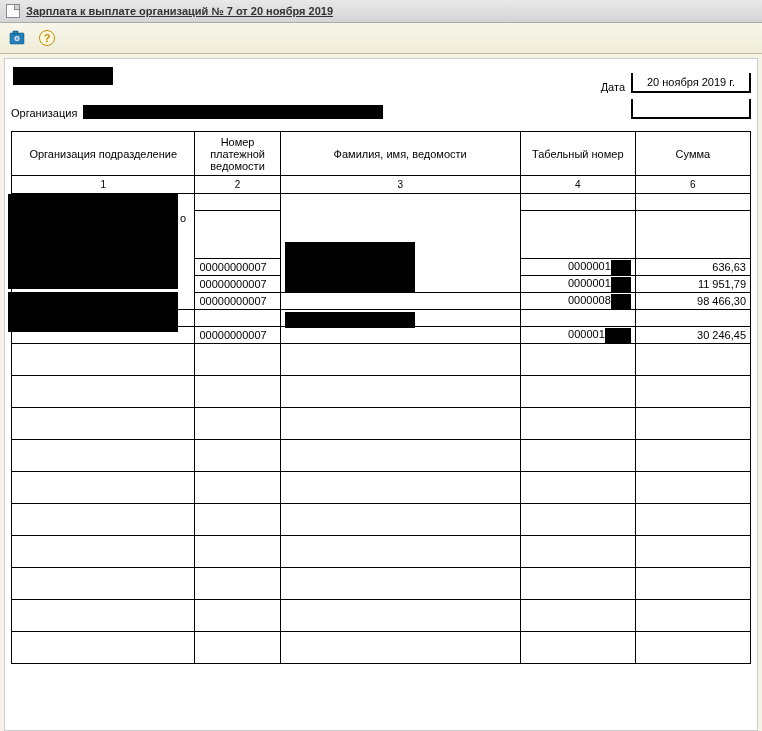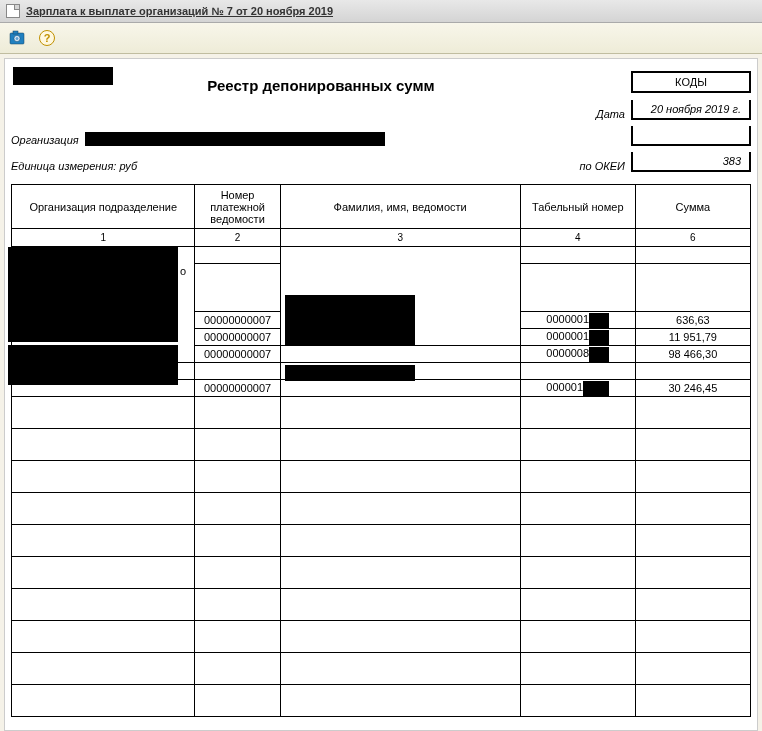--- a/index.html
+++ b/index.html
@@ -103,31 +103,30 @@
     }
     .codes-header {
       border: 2px solid #000;
       text-align: center;
       font-size: 11px;
       padding: 3px 0;
     }
     .codes-cell {
       border: 2px solid #000;
       border-top: none;
-      text-align: right;
+      text-align: center;
       font-size: 11px;
       padding: 3px 8px;
       min-height: 20px;
     }
     .meta-row {
       display: flex;
       align-items: flex-end;
       margin-top: 6px;
       gap: 6px;
-      font-style: italic;
     }
     .meta-label { font-size: 11px; white-space: nowrap; }
     .meta-line {
       flex: 1;
       display: flex;
       align-items: flex-end;
     }
     .org-redact {
       height: 14px;
       width: 300px;
@@ -160,22 +159,22 @@
     .colnum-row td {
       text-align: center;
       height: 18px;
       font-size: 10px;
     }
     .col-struct { width: 172px; }
     .col-vedom { width: 80px; }
     .col-fio { width: 225px; }
     .col-tab { width: 108px; }
     .col-sum { width: 108px; }
-    .cell-right { text-align: center; }
-    .cell-left { text-align: center; }
+    .cell-right { text-align: right; }
+    .cell-left { text-align: left; }
     .struct-redact {
       position: relative;
       height: 140px;
       vertical-align: top !important;
     }
     .struct-redact .rb1 {
       position: absolute;
       top: 0; left: -4px;
       width: 170px; height: 95px;
       background: #000;
@@ -217,54 +216,40 @@
     </svg>
   </div>
   <div class="tb-btn">
     <div class="help-icon">?</div>
   </div>
 </div>
 
 <div class="page">
   <div class="redact-top"></div>
 
-  <div class="header-row">
-    <div class="report-title">Реестр депонированных сумм</div>
-    <div class="codes-box">
-      <div class="codes-header">КОДЫ</div>
-    </div>
-  </div>
 
   <div class="meta-row">
     <div class="meta-line"></div>
     <div class="meta-right">Дата</div>
     <div class="codes-box">
       <div class="codes-cell">20 ноября 2019 г.</div>
     </div>
   </div>
 
   <div class="meta-row">
     <div class="meta-label">Организация</div>
     <div class="meta-line">
         <span class="org-redact"></span>
       </div>
     <div class="meta-right"></div>
     <div class="codes-box">
       <div class="codes-cell"></div>
     </div>
   </div>
 
-  <div class="meta-row">
-    <div class="meta-label">Единица измерения: руб</div>
-    <div class="meta-line"></div>
-    <div class="meta-right">по ОКЕИ</div>
-    <div class="codes-box">
-      <div class="codes-cell">383</div>
-    </div>
-  </div>
 
   <table class="data-table">
     <colgroup>
       <col class="col-struct">
         <col class="col-vedom">
         <col class="col-fio">
         <col class="col-tab">
         <col class="col-sum">
     </colgroup>
     <thead>

